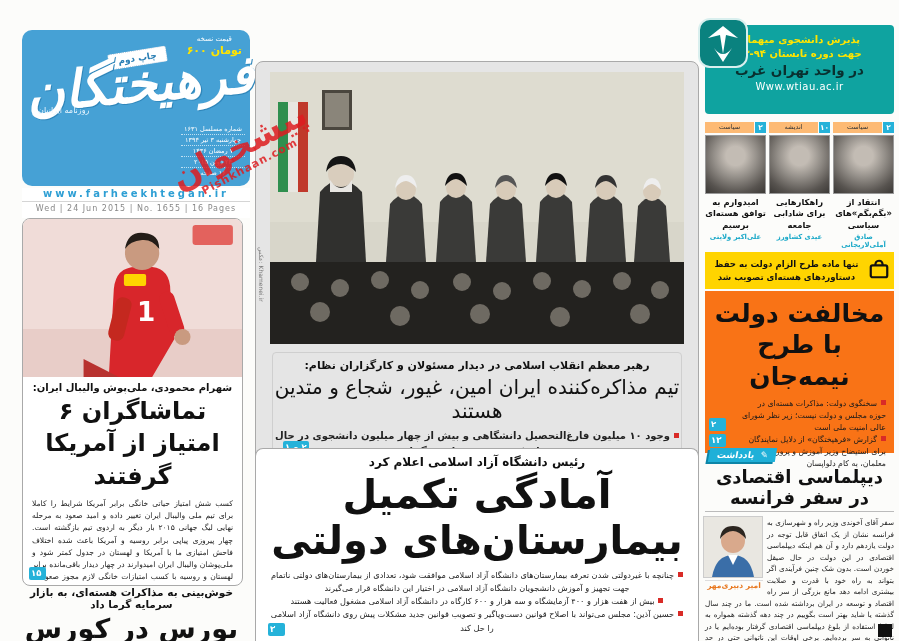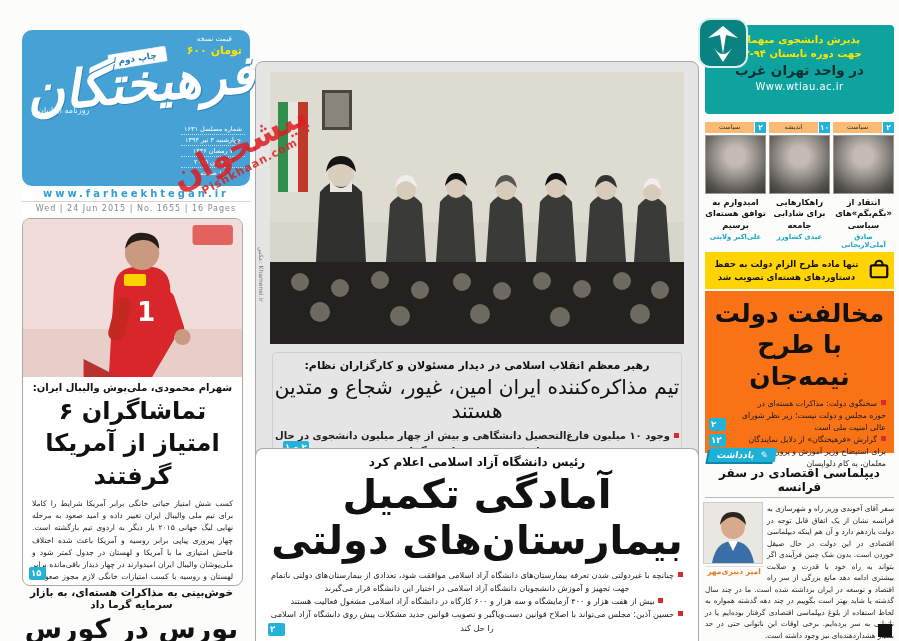--- a/index.html
+++ b/index.html
@@ -91,21 +91,21 @@
 
   .graybox{left:705px;top:291px;width:189px;height:162px;background:#f97316;direction:rtl;}
   .g-headline{font-size:25px;font-weight:900;text-align:center;line-height:1.25;padding-top:7px;}
   .g-bullets{font-size:7.8px;line-height:1.55;padding:6px 8px 0 36px;text-align:right;color:#1a1a1a;}
   .g-badges{position:absolute;left:4px;bottom:6px;display:flex;flex-direction:column;gap:3px;}
 
   .note{left:705px;top:462px;width:189px;height:179px;direction:rtl;}
   .note-tag{position:absolute;top:-14px;left:4px;background:#1fb0d8;color:#fff;font-size:9px;
             font-weight:bold;padding:2px 8px;transform:skewX(-10deg);box-shadow:-2px 2px 0 #0d86a8;}
   .note-tag .pencil{font-style:normal;margin-left:3px;}
-  .note-title{font-size:12px;font-weight:900;text-align:center;margin-top:4px;border-bottom:1px solid #bbb;
+  .note-title{font-size:18px;font-weight:900;text-align:center;margin-top:4px;border-bottom:1px solid #bbb;
               padding-bottom:3px;}
   .note-photo{float:left;width:58px;margin:4px 4px 2px 0;}
   .np-img{width:58px;height:60px;border:1px solid #ccc;display:block;}
   .note-author{color:#e87820;font-size:7.6px;font-weight:bold;text-align:center;margin-top:2px;
                border-top:1px solid #ddd;}
   .note-body{font-size:7.2px;text-align:justify;line-height:1.6;color:#222;margin-top:5px;}
 
   .badge{display:inline-block;min-width:13px;height:13px;background:#25b2d9;color:#fff;font-size:8.5px;
          font-weight:bold;text-align:left;line-height:13px;border-radius:2px;padding:0 2px;}
   .sq{display:inline-block;width:5px;height:5px;background:#d92b27;margin:0 0 1px 4px;}

